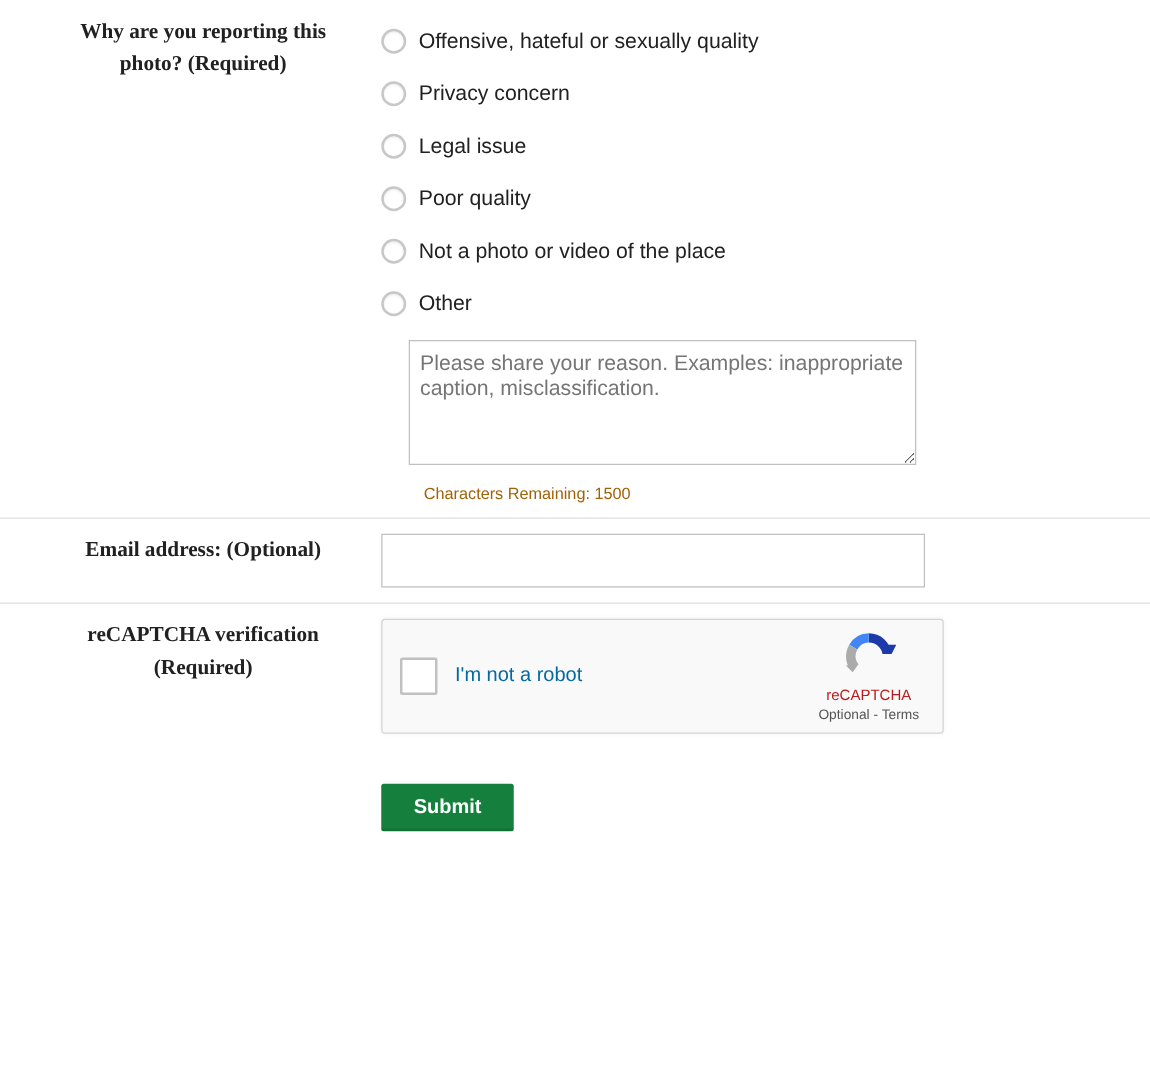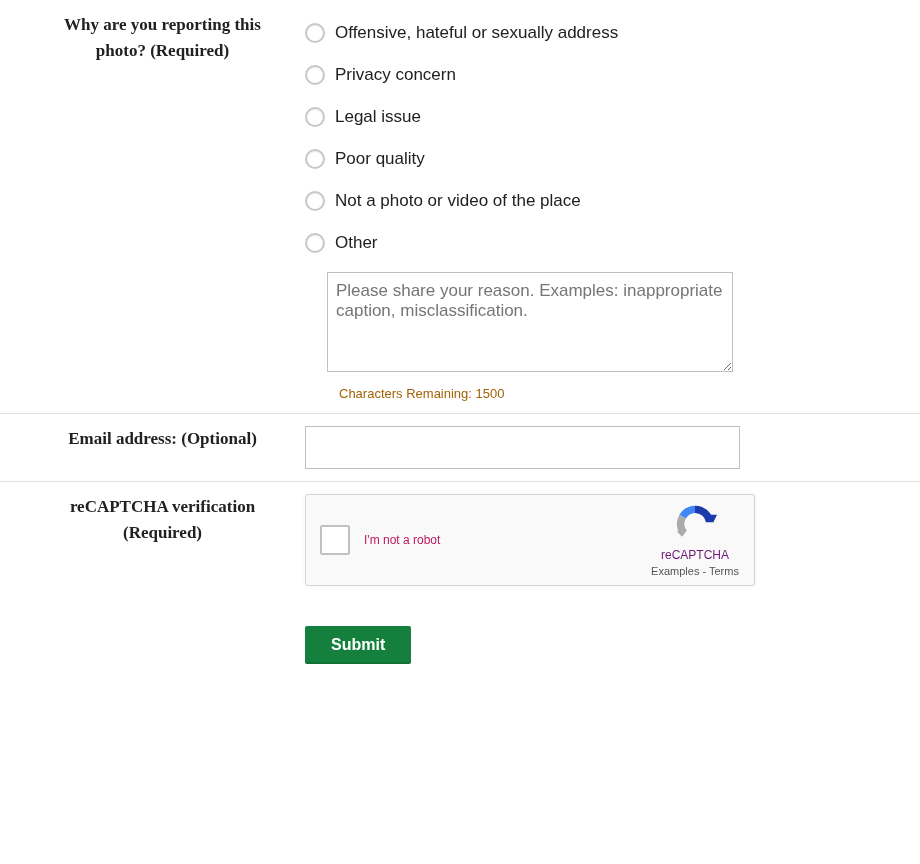--- a/index.html
+++ b/index.html
@@ -96,36 +96,36 @@
     width: 30px;
     height: 30px;
     border: 2px solid #c1c1c1;
     border-radius: 2px;
     background: #fff;
     cursor: pointer;
     flex-shrink: 0;
   }
   .recaptcha-label {
     margin-left: 14px;
-    font-size: 12px;
-    color: #be185d;
+    font-size: 16px;
+    color: #0369a1;
   }
   .recaptcha-brand {
     margin-left: auto;
     text-align: center;
     width: 90px;
   }
   .recaptcha-icon {
     width: 44px;
     height: 44px;
     margin: 0 auto 2px auto;
   }
   .recaptcha-brand-text {
     font-size: 12px;
-    color: #701a75;
+    color: #b91c1c;
     line-height: 1.3;
   }
   .recaptcha-links {
     font-size: 11px;
     color: #555;
     line-height: 1.3;
   }
   .recaptcha-links span { cursor: pointer; }
   .submit-row {
     padding-top: 40px;
@@ -148,21 +148,21 @@
 <body>
 
 <div class="form-section">
   <div class="label-col">
     <div class="label-text">Why are you reporting this photo? (Required)</div>
   </div>
   <div class="input-col">
 
     <div class="radio-row">
       <div class="radio-circle"></div>
-      <span class="radio-label">Offensive, hateful or sexually address</span>
+      <span class="radio-label">Offensive, hateful or sexually quality</span>
     </div>
     <div class="radio-row">
       <div class="radio-circle"></div>
       <span class="radio-label">Privacy concern</span>
     </div>
     <div class="radio-row">
       <div class="radio-circle"></div>
       <span class="radio-label">Legal issue</span>
     </div>
     <div class="radio-row">
@@ -205,21 +205,21 @@
           <svg viewBox="0 0 48 48" width="44" height="44">
             <path d="M44 22 A20 20 0 0 0 24 4 L24 12 A12 12 0 0 1 36 22 Z" fill="#1c3aa9"></path>
             <path d="M24 4 A20 20 0 0 0 7 14 L14 18 A12 12 0 0 1 24 12 Z" fill="#4285f4"></path>
             <path d="M7 14 A20 20 0 0 0 8 36 L15 31 A12 12 0 0 1 14 18 Z" fill="#ababab"></path>
             <polygon points="40,14 48,14 44,22" fill="#1c3aa9"></polygon>
             <polygon points="4,32 10,38 15,31" fill="#ababab"></polygon>
           </svg>
         </div>
         <div class="recaptcha-brand-text">reCAPTCHA</div>
         <div class="recaptcha-links">
-          <span>Examples</span>
+          <span>Optional</span>
           <span> - </span>
           <span>Terms</span>
         </div>
       </div>
     </div>
 
     <div class="submit-row">
       <button class="submit-btn">Submit</button>
     </div>
   </div>

